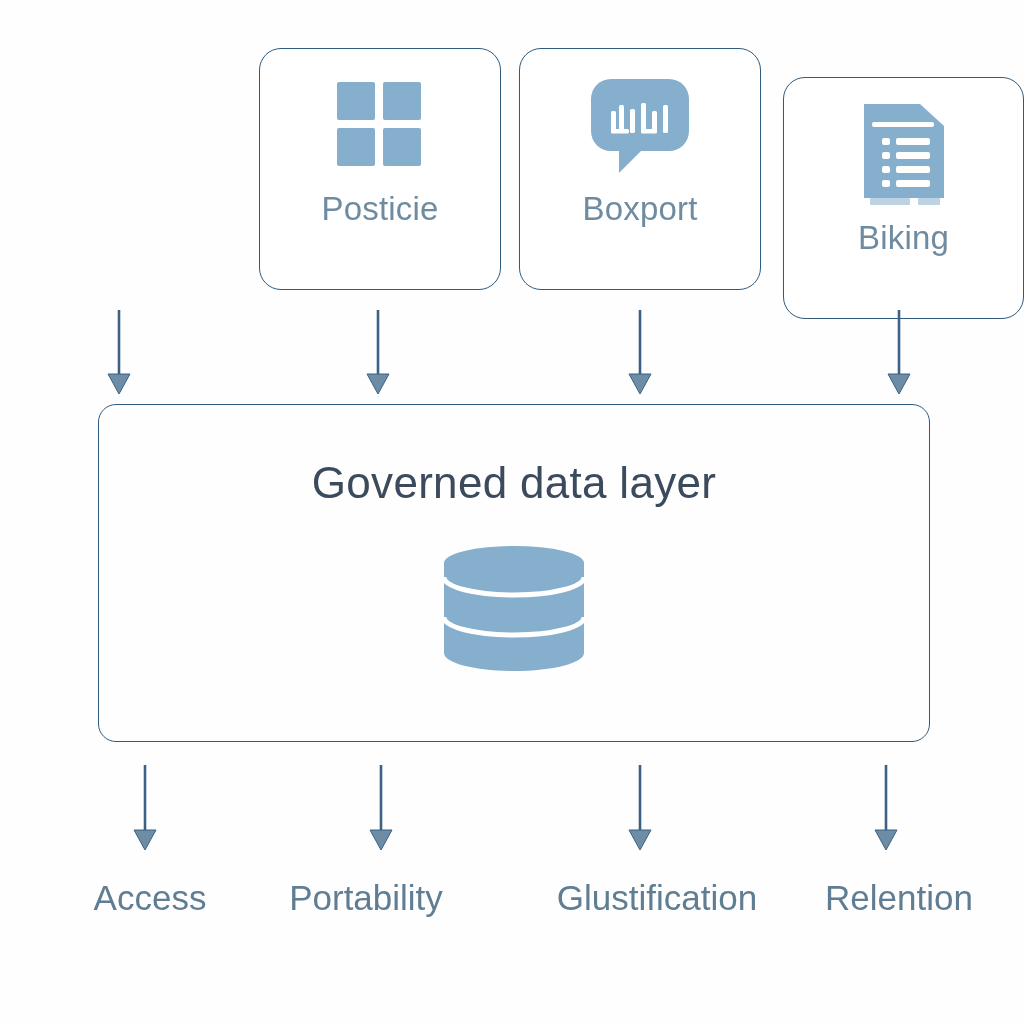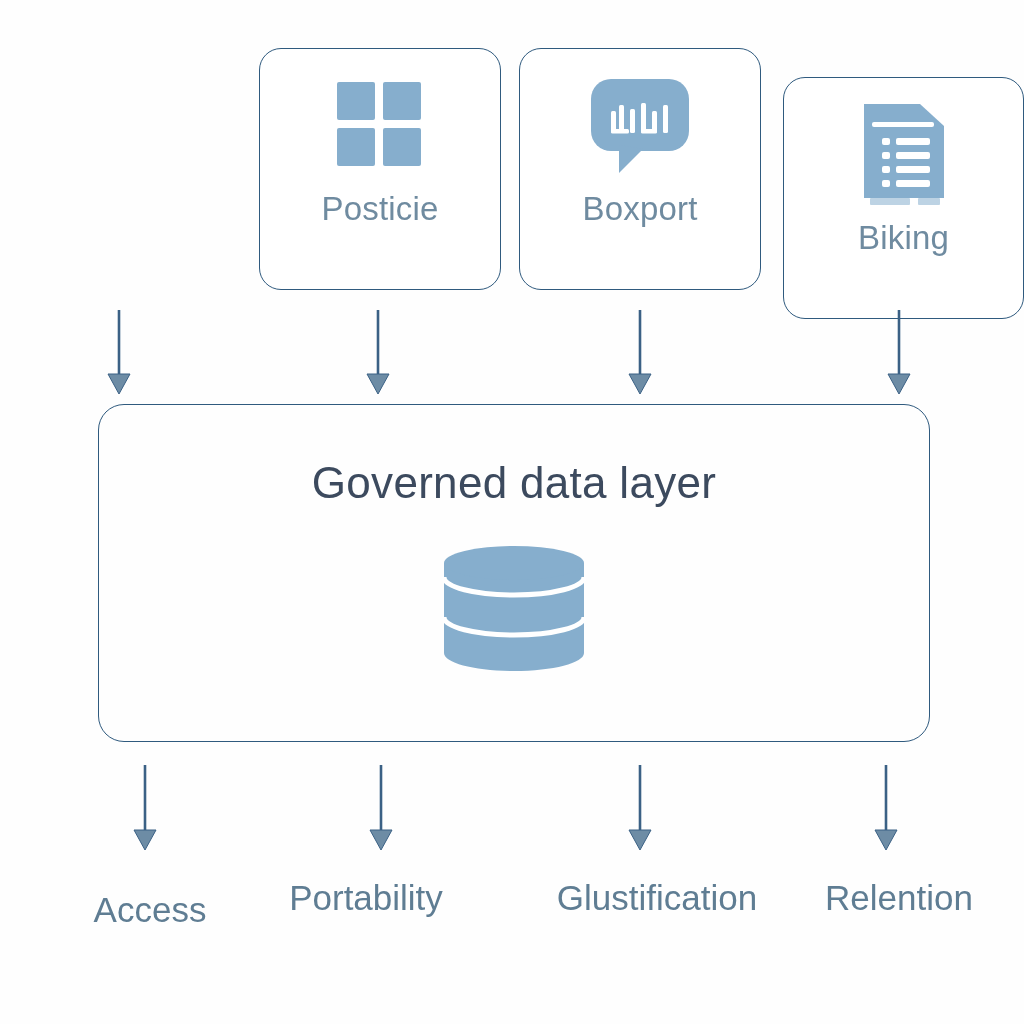--- a/index.html
+++ b/index.html
@@ -68,21 +68,21 @@
   }
 
   
   .center-box {
     position: absolute;
     left: 98px;
     top: 404px;
     width: 832px;
     height: 338px;
     border: 1.8px solid #2f5a7e;
-    border-radius: 26px;
+    border-radius: 18px;
     background: #fefefe;
     box-sizing: border-box;
     display: flex;
     flex-direction: column;
     align-items: center;
   }
   .center-title {
     margin-top: 56px;
     font-size: 44px;
     color: #3c4a5e;
@@ -206,18 +206,18 @@
     <div class="center-icon">
       <svg width="152" height="130" viewBox="0 0 152 130">
         <path class="icon-blue" d="M6 20 V110 C6 120 37 128 76 128 C115 128 146 120 146 110 V20 Z"></path>
         <ellipse class="icon-blue" cx="76" cy="20" rx="70" ry="17"></ellipse>
         <path d="M6 34 C6 44 37 52 76 52 C115 52 146 44 146 34" fill="none" stroke="#ffffff" stroke-width="5"></path>
         <path d="M6 74 C6 84 37 92 76 92 C115 92 146 84 146 74" fill="none" stroke="#ffffff" stroke-width="5"></path>
       </svg>
     </div>
   </div>
 
-  <div class="outcome" style="left:150px;margin-top:12px;">Access</div>
+  <div class="outcome" style="left:150px;">Access</div>
   <div class="outcome" style="left:366px;">Portability</div>
   <div class="outcome" style="left:657px;">Glustification</div>
   <div class="outcome" style="left:899px;">Relention</div>
 
 </div>
 
 </body></html>

